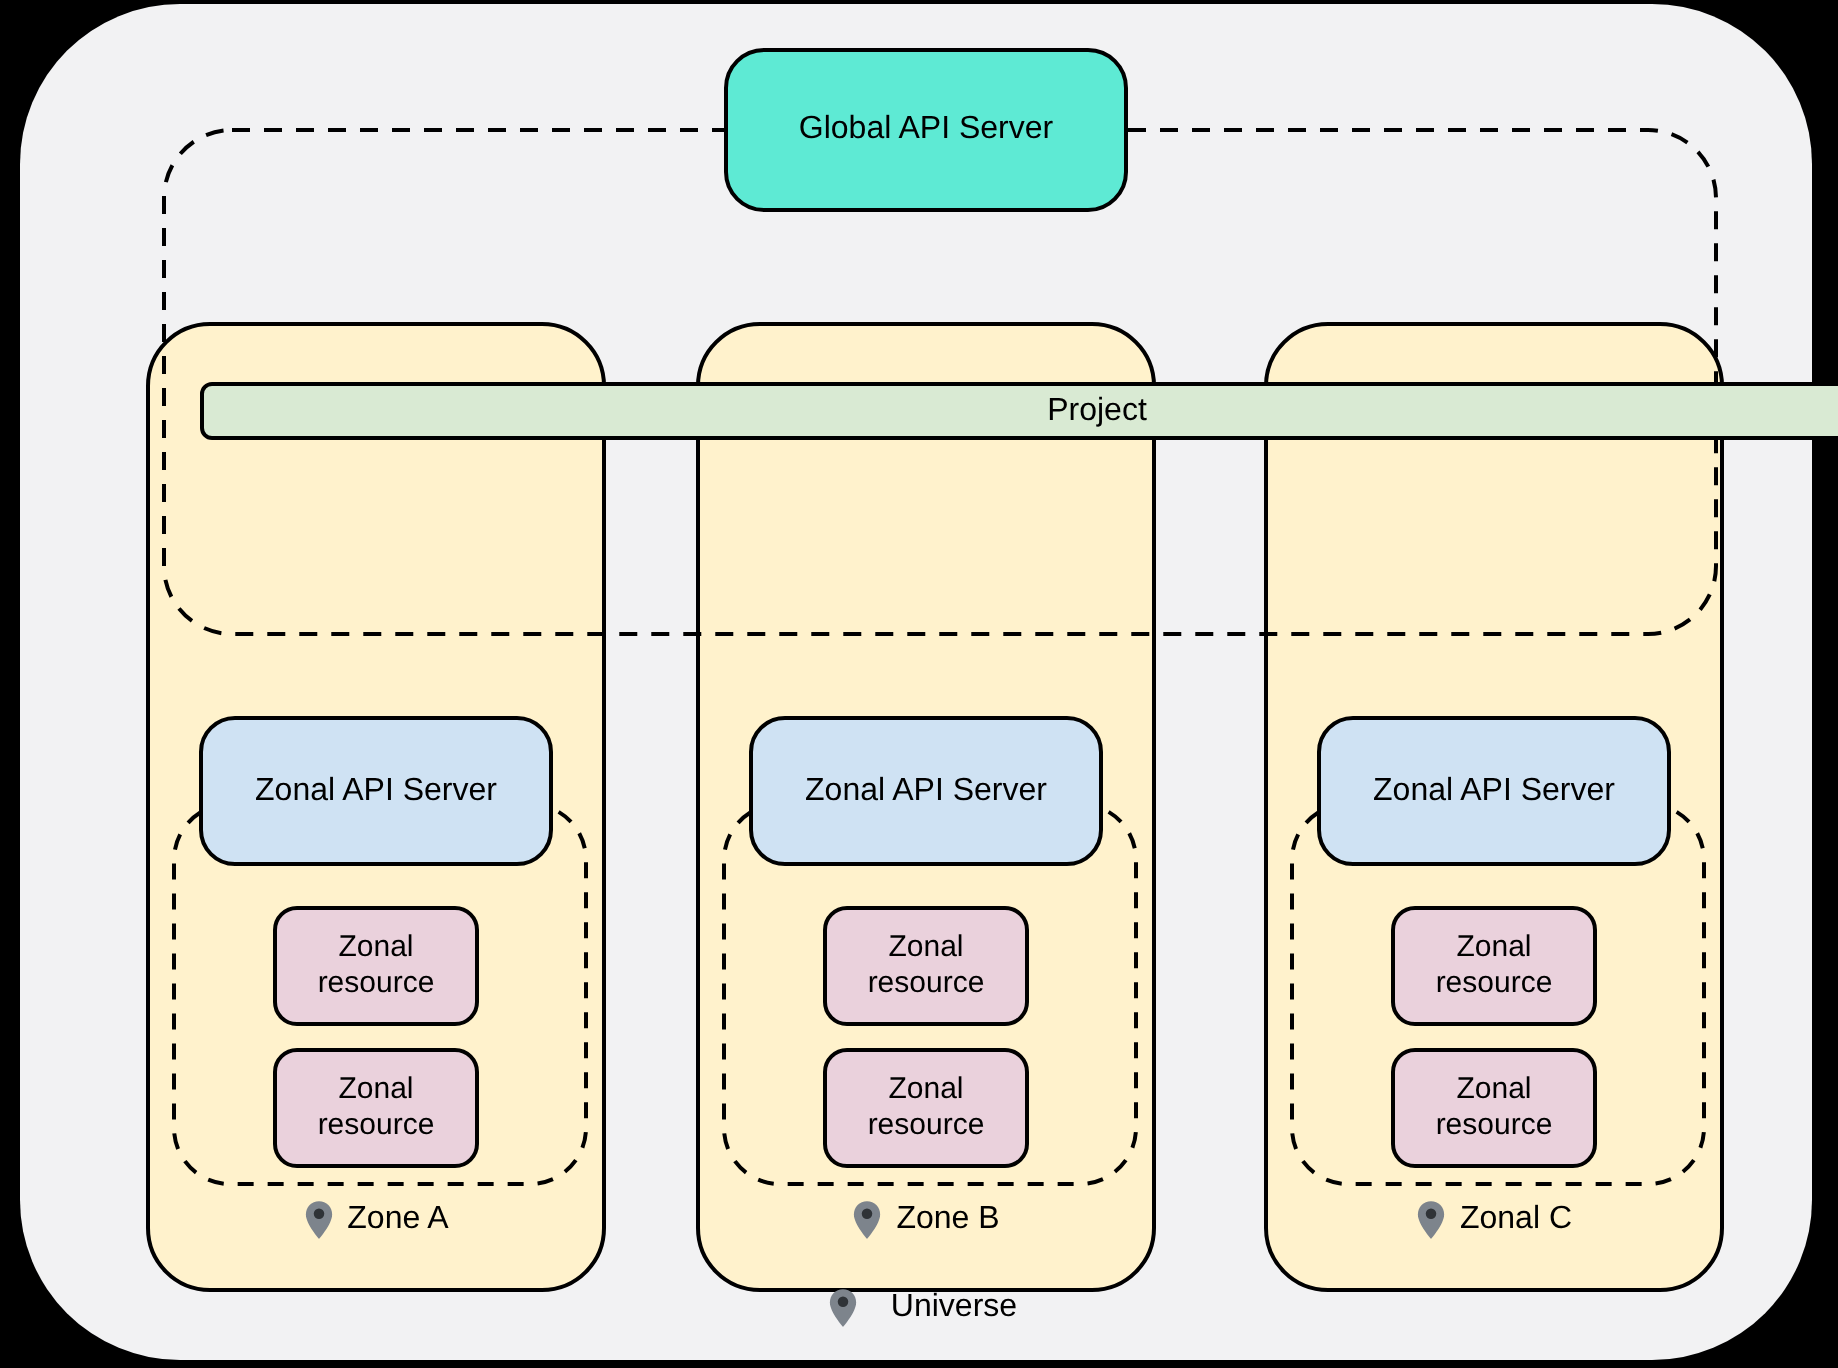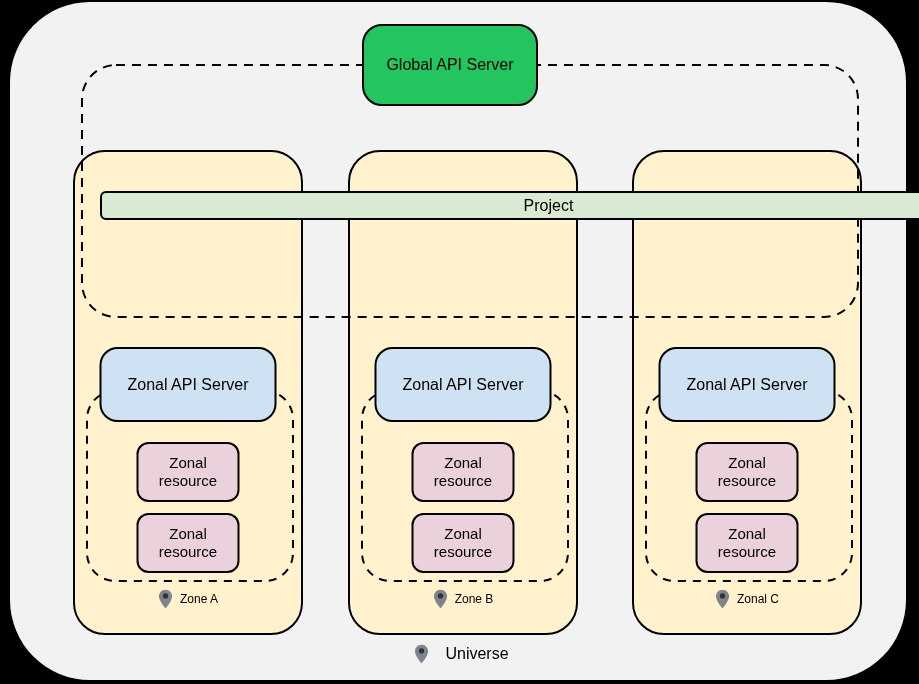--- a/index.html
+++ b/index.html
@@ -11,26 +11,26 @@
   .canvas{
     position:absolute;left:10px;top:2px;width:896px;height:678px;
     background:#f2f2f3;border-radius:80px;
   }
   .abs{position:absolute;box-sizing:border-box;}
   .box{
     border:2px solid #000;display:flex;align-items:center;justify-content:center;
     text-align:center;box-sizing:border-box;
   }
   .global-api{
-    left:352px;top:22px;width:176px;height:82px;border-radius:20px;
-    background:#22c55e;font-size:16px;z-index:5;
+    left:352px;top:22px;width:202px;height:82px;border-radius:20px;
+    background:#5eead4;font-size:16px;z-index:5;
   }
   .dashed-svg{position:absolute;z-index:3;pointer-events:none;}
   .zone{
-    position:absolute;top:148px;width:230px;height:485px;border-radius:32px;
+    position:absolute;top:159px;width:230px;height:485px;border-radius:32px;
     background:#fff2cc;border:2px solid #000;box-sizing:border-box;z-index:2;
   }
   .zone-a{left:63px;} .zone-b{left:338px;} .zone-c{left:622px;}
   .bar{
     left:90px;width:897px;height:29px;border-radius:6px;
     background:#d9ead3;font-size:16px;z-index:4;
   }
   .bar-project{top:189px;}
   .bar-global-resource{top:250px;}
   .zonal-api{
@@ -42,21 +42,21 @@
   .resource{
     position:absolute;left:50%;transform:translateX(-50%);
     width:103px;height:60px;border-radius:12px;background:#ead1dc;
     font-size:15px;line-height:1.2;z-index:2;
   }
   .resource-1{top:290px;}
   .resource-2{top:361px;}
   .zone-label{
     position:absolute;left:0;top:437px;width:100%;
     display:flex;align-items:center;justify-content:center;gap:7px;
-    font-size:12px;z-index:2;
+    font-size:16px;z-index:2;
   }
   .universe-row{
     position:absolute;left:0;top:642px;width:903px;
     display:flex;align-items:center;justify-content:center;gap:16px;
     font-size:16px;z-index:2;
   }
   .pin{flex:0 0 auto;display:block;}
 </style>
 </head>
 <body>

